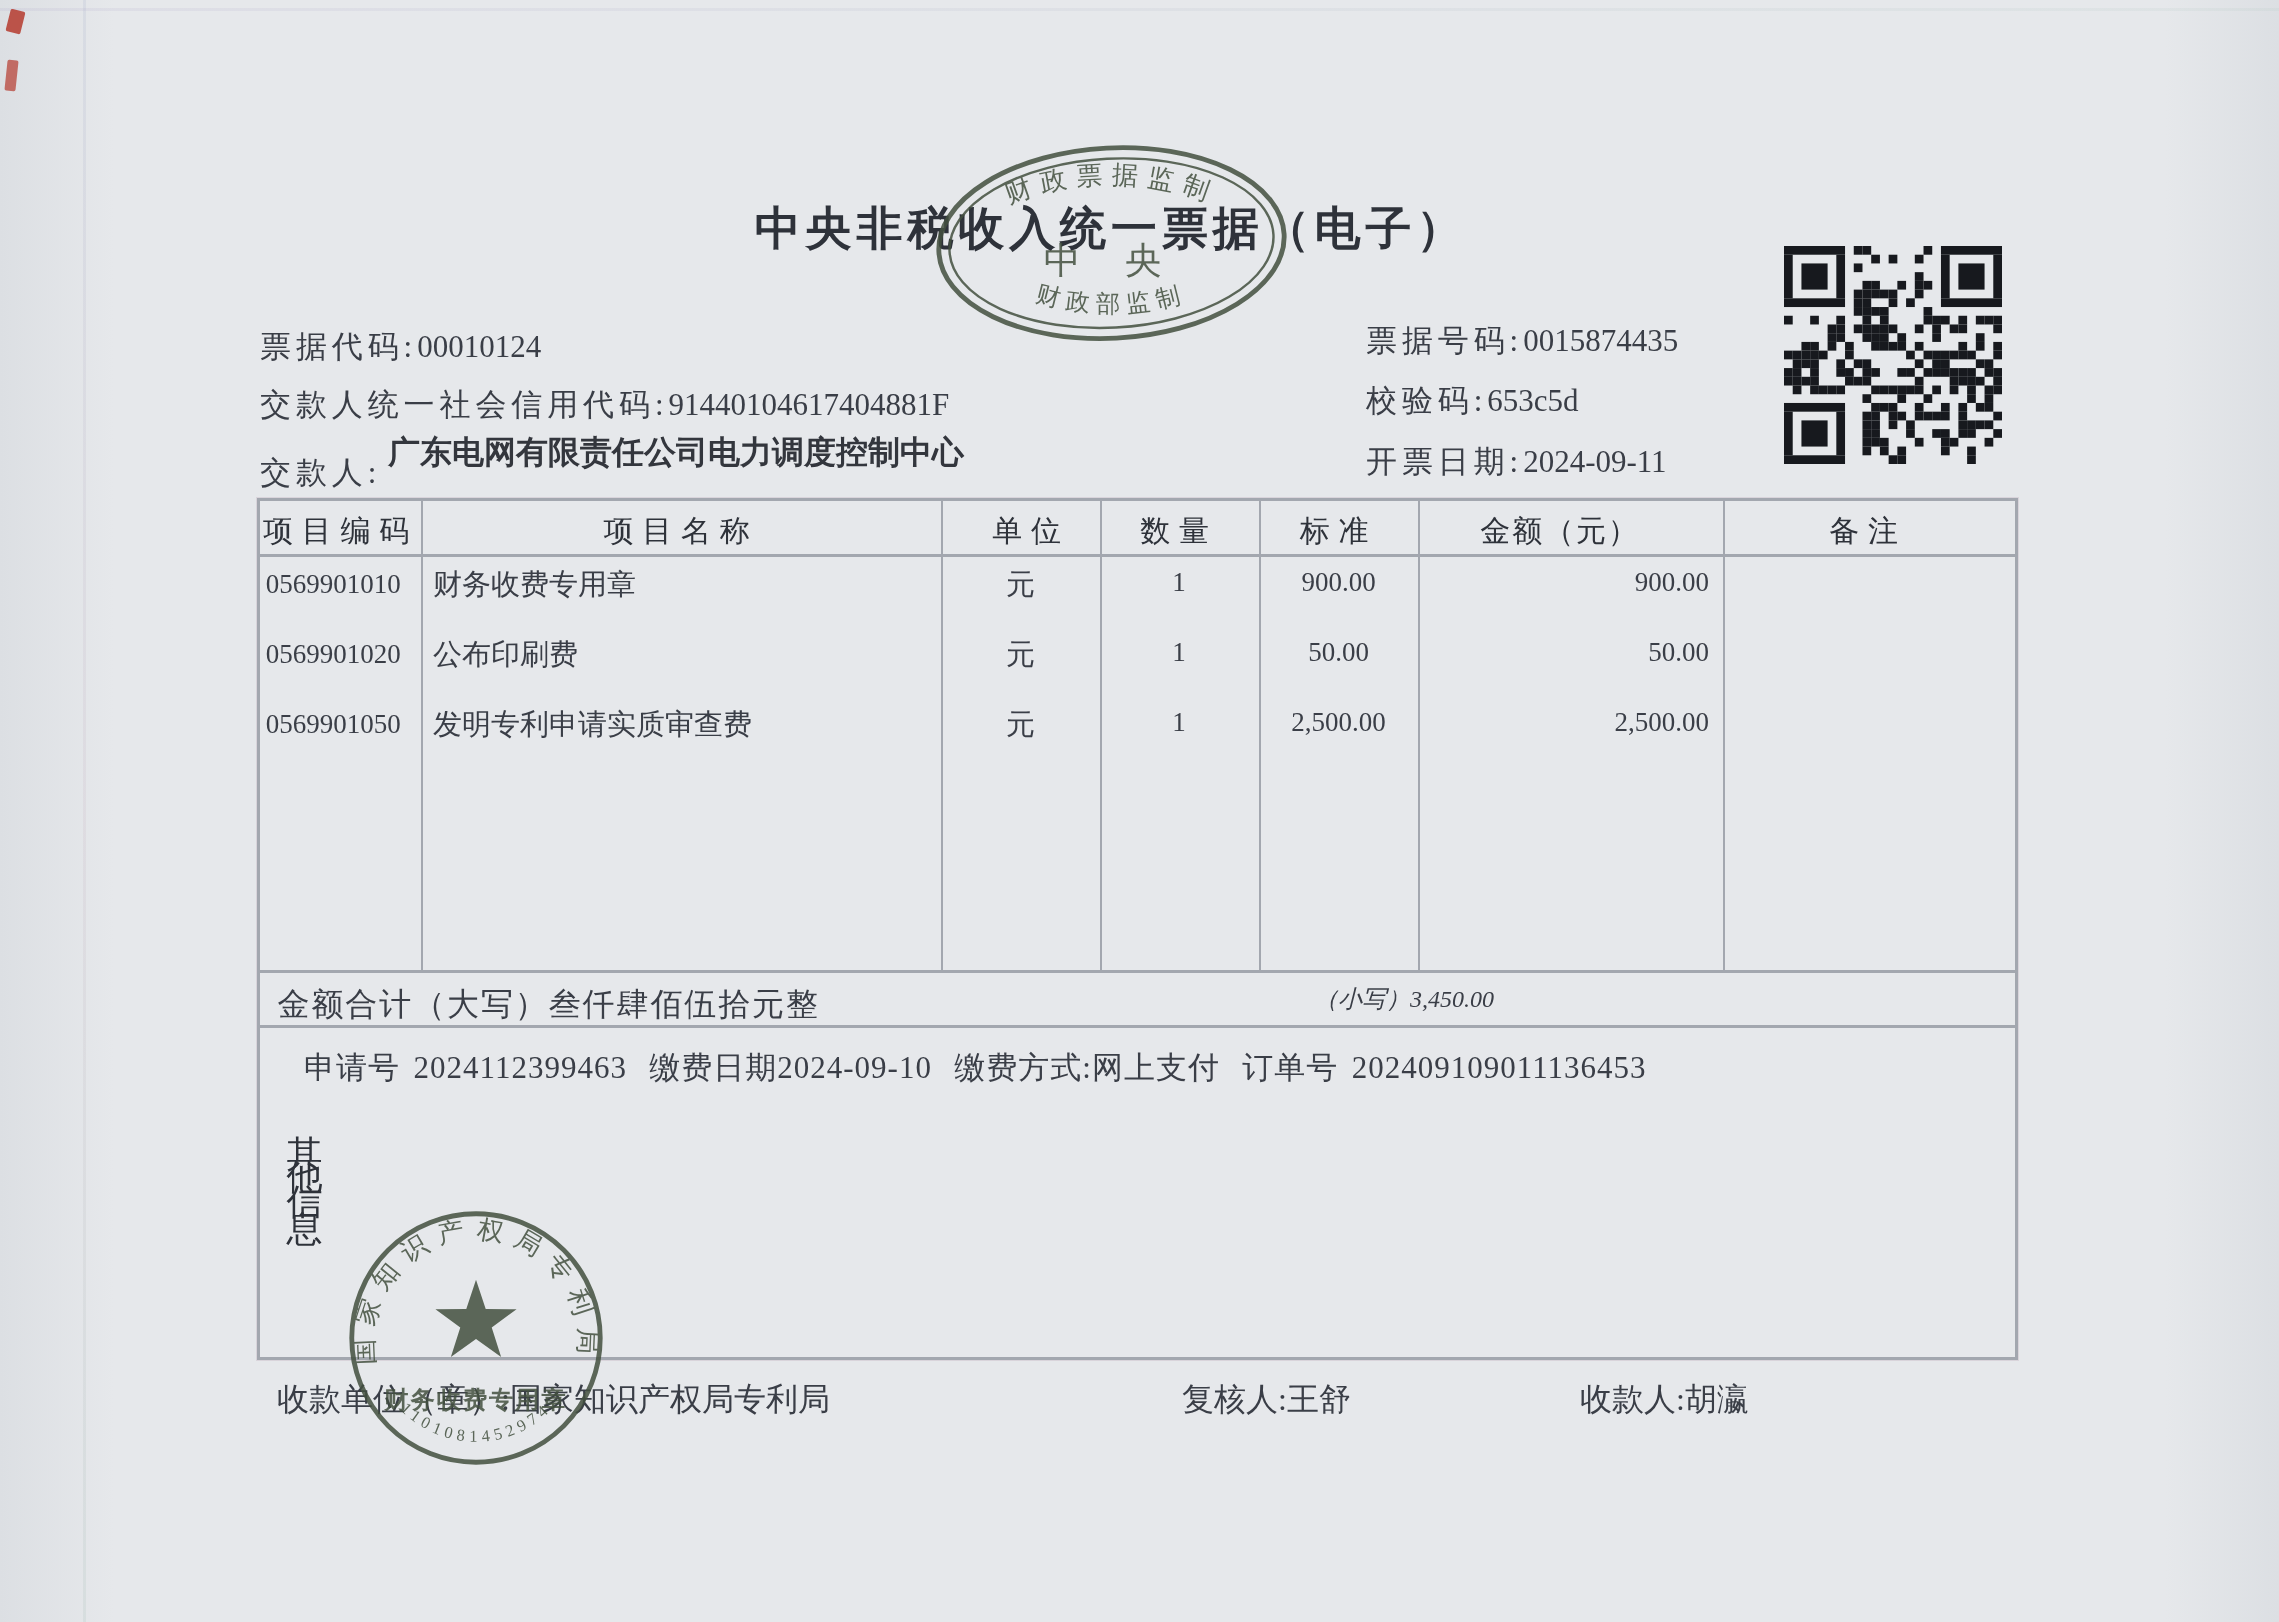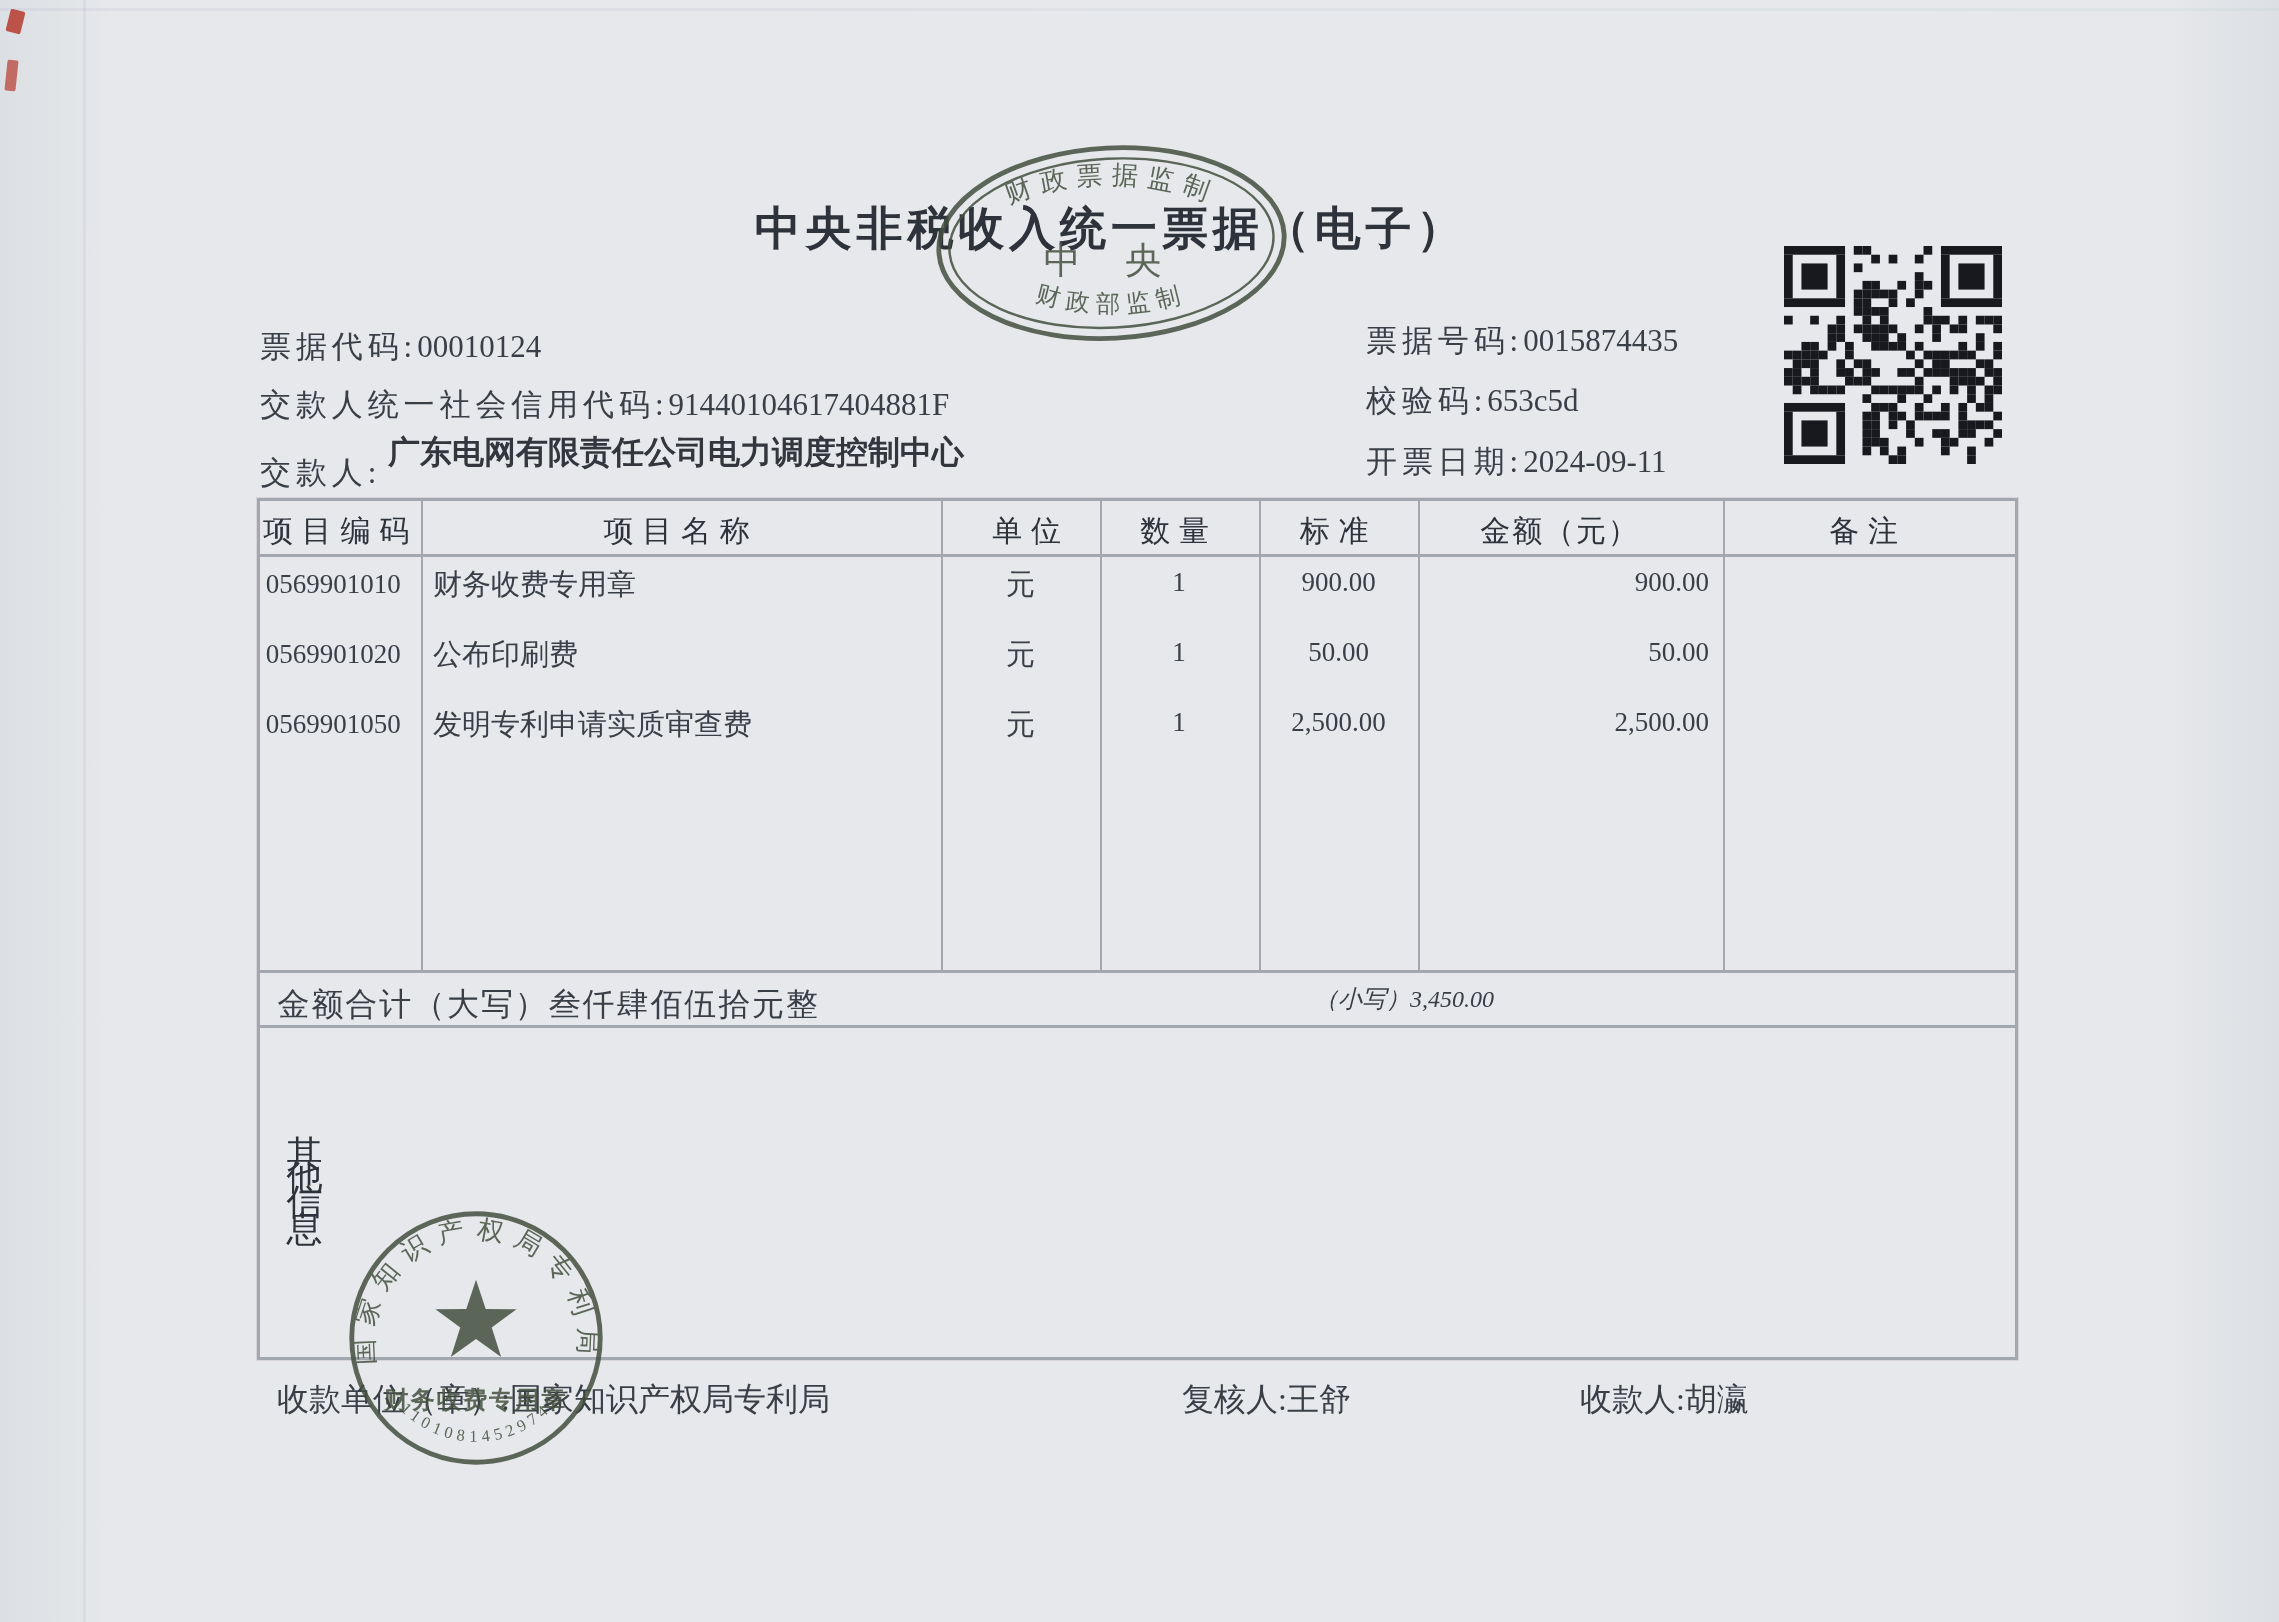--- a/index.html
+++ b/index.html
@@ -360,20 +360,26 @@
       <div class="words">
         <span>金额合计（大写）</span><span>叁仟肆佰伍拾元整</span>
       </div>
       <div class="figures">
         <span>（小写）</span><span>3,450.00</span>
       </div>
     </div>
 
     <div class="abs" style="left:0;top:527px;width:100%;height:328px;">
       <div class="vertical-label">其他信息</div>
+      <div class="other-line">
+        <span>申请号</span><span>2024112399463</span>
+        <span style="margin-right:0;">缴费日期</span><span>2024-09-10</span>
+        <span style="margin-right:0;">缴费方式:</span><span>网上支付</span>
+        <span>订单号</span><span style="margin-right:0;">202409109011136453</span>
+      </div>
     </div>
   </div>
 
   <div class="abs footer-row" style="left:277px;">
     <span>收款单位（章）:</span><span>国家知识产权局专利局</span>
   </div>
   <div class="abs footer-row" style="left:1182px;">
     <span>复核人:</span><span>王舒</span>
   </div>
   <div class="abs footer-row" style="left:1580px;">

